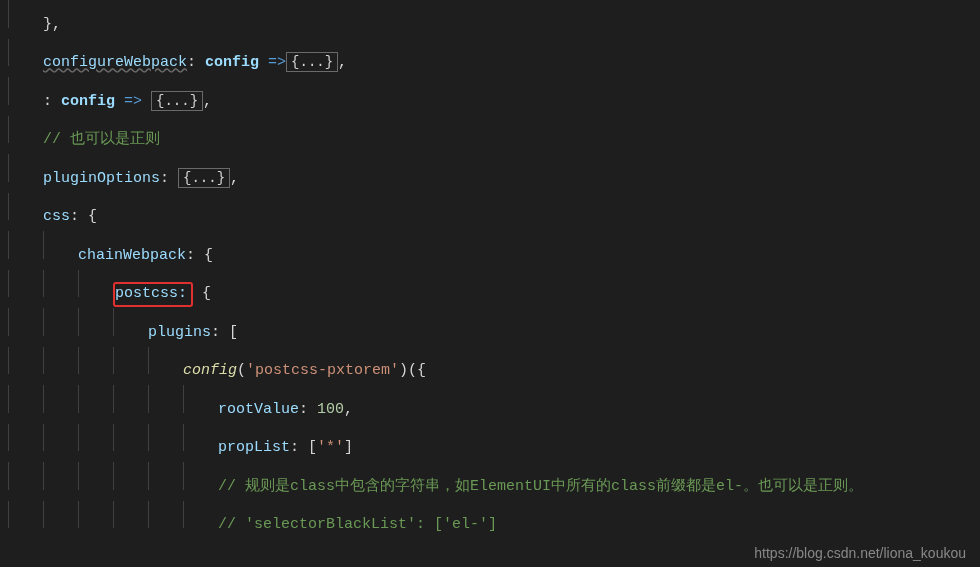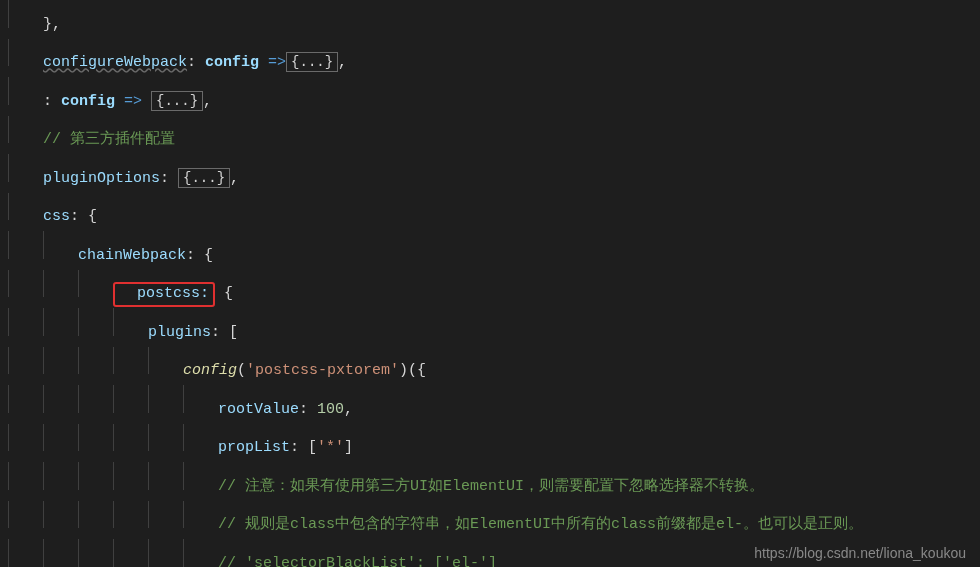--- a/index.html
+++ b/index.html
@@ -54,21 +54,21 @@
       border: 1px solid #6a6a6a;
       padding: 0 4px;
       color: #d4d4d4;
       display: inline-block;
       line-height: 1.3;
       font-size: 14px;
     }
     .red-highlight {
       border: 2px solid #e03030;
       border-radius: 3px;
-      padding: 0 4px 1px 22px;
+      padding: 0 4px 1px 0;
       display: inline-block;
       line-height: 1.3;
     }
     .watermark {
       position: absolute;
       bottom: 0;
       right: 14px;
       color: #888;
       font-size: 14px;
       font-family: Arial, sans-serif;
@@ -85,21 +85,21 @@
 
   <div class="line">
     <span class="indent-guide"></span><span class="prop-underline">configureWebpack</span><span class="punct">: </span><span class="param">config</span><span class="arrow"> =&gt;</span><span class="folded-box">{...}</span><span class="comma">,</span>
   </div>
 
   <div class="line">
     <span class="indent-guide"></span><span class="punct">: </span><span class="param">config</span><span class="arrow"> =&gt; </span><span class="folded-box">{...}</span><span class="comma">,</span>
   </div>
 
   <div class="line">
-    <span class="indent-guide"></span><span class="comment">// 第三方插件配置</span>
+    <span class="indent-guide"></span><span class="comment">// 也可以是正则</span>
   </div>
 
   <div class="line">
     <span class="indent-guide"></span><span class="prop">pluginOptions</span><span class="punct">: </span><span class="folded-box">{...}</span><span class="comma">,</span>
   </div>
 
   <div class="line">
     <span class="indent-guide"></span><span class="prop">css</span><span class="punct">: </span><span class="brace">{</span>
   </div>
 
@@ -120,23 +120,20 @@
   </div>
 
   <div class="line">
     <span class="indent-guide"></span><span class="indent-guide"></span><span class="indent-guide"></span><span class="indent-guide"></span><span class="indent-guide"></span><span class="indent-guide"></span><span class="prop">rootValue</span><span class="punct">: </span><span class="number">100</span><span class="comma">,</span>
   </div>
 
   <div class="line">
     <span class="indent-guide"></span><span class="indent-guide"></span><span class="indent-guide"></span><span class="indent-guide"></span><span class="indent-guide"></span><span class="indent-guide"></span><span class="prop">propList</span><span class="punct">: [</span><span class="string">'*'</span><span class="punct">]</span>
   </div>
 
-  <div class="line">
-    <span class="indent-guide"></span><span class="indent-guide"></span><span class="indent-guide"></span><span class="indent-guide"></span><span class="indent-guide"></span><span class="indent-guide"></span><span class="comment">// 注意：如果有使用第三方UI如ElementUI，则需要配置下忽略选择器不转换。</span>
-  </div>
 
   <div class="line">
     <span class="indent-guide"></span><span class="indent-guide"></span><span class="indent-guide"></span><span class="indent-guide"></span><span class="indent-guide"></span><span class="indent-guide"></span><span class="comment">// 规则是class中包含的字符串，如ElementUI中所有的class前缀都是el-。也可以是正则。</span>
   </div>
 
   <div class="line">
     <span class="indent-guide"></span><span class="indent-guide"></span><span class="indent-guide"></span><span class="indent-guide"></span><span class="indent-guide"></span><span class="indent-guide"></span><span class="comment">// 'selectorBlackList': ['el-']</span>
   </div>
 
 </div>

